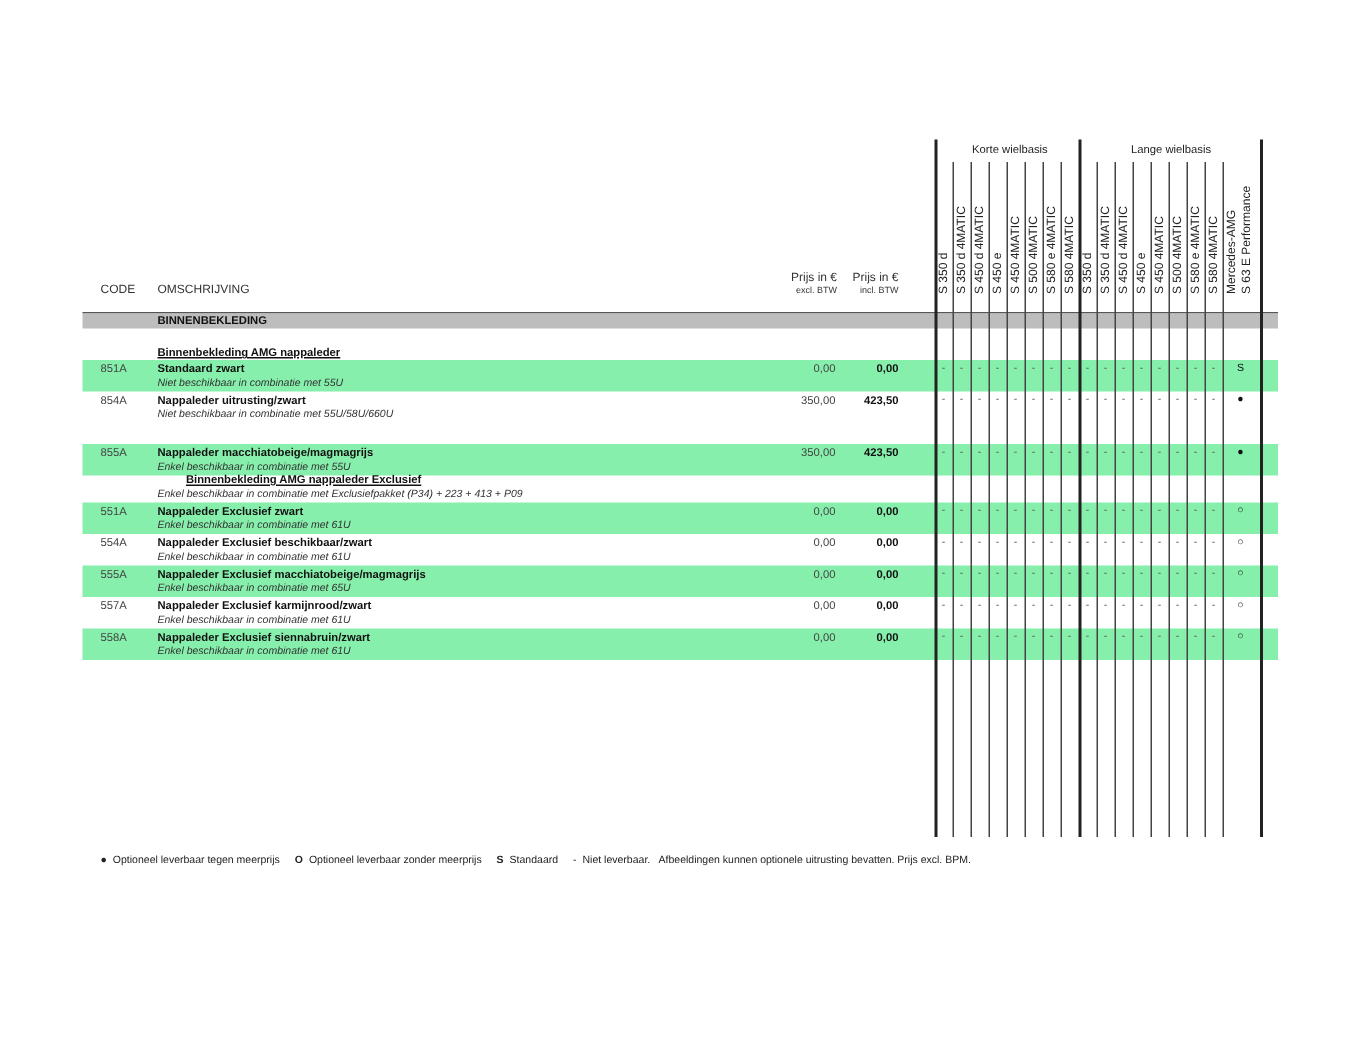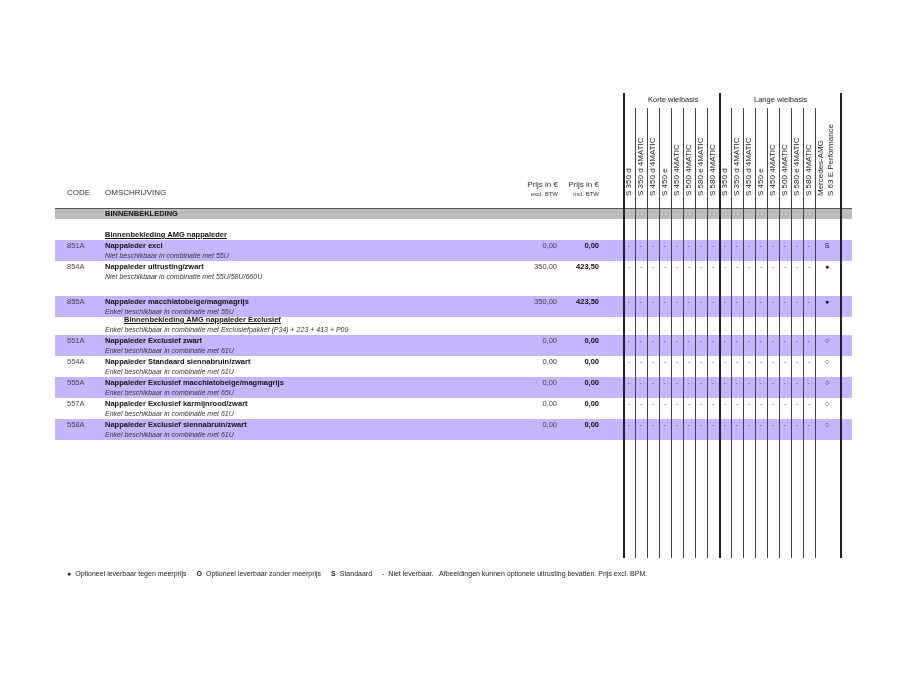--- a/index.html
+++ b/index.html
@@ -11,21 +11,21 @@
   .hdr-desc { left:105px; }
   .price-hdr { text-align:right; width:50px; }
   .price-hdr .l1 { font-size:8px; color:#333; line-height:10px; }
   .price-hdr .l2 { font-size:6px; color:#333; line-height:8px; }
   .topline { left:55px; width:797px; top:208px; height:1px; background:#555; }
   .section-bar { left:55px; width:797px; top:209px; height:10px; background:#bdbdbd; }
   .section-label { left:105px; top:209px; font-size:7.5px; font-weight:bold; line-height:10px; color:#111; }
   .group-title { font-size:7.5px; font-weight:bold; text-decoration:underline; line-height:10px; left:105px; color:#111; }
   .group-note { font-size:7px; font-style:italic; line-height:10px; left:105px; color:#333; }
   .row { left:55px; width:797px; height:21px; }
-  .row.shade { background:#c4b5fd;text-decoration:underline; }
+  .row.shade { background:#86efac;text-decoration:underline; }
   .row .code { position:absolute; left:12px; top:1px; font-size:7.5px; color:#444; line-height:10px; }
   .row .name { position:absolute; left:50px; top:1px; font-size:7.5px; font-weight:bold; line-height:10px; color:#111; }
   .row .note { position:absolute; left:50px; top:11px; font-size:7px; font-style:italic; line-height:10px; color:#333; }
   .row .p1 { position:absolute; right:295px; top:1px; font-size:7.5px; line-height:10px; color:#444; }
   .row .p2 { position:absolute; right:253px; top:1px; font-size:7.5px; font-weight:bold; line-height:10px; color:#111; }
   .cell { position:absolute; top:1px; font-size:7px; line-height:10px; color:#555; width:12px; text-align:center; }
   .vline { position:absolute; width:1px; background:#444; }
   .vline.major { width:1.5px; background:#222; }
   .vtext { position:absolute; font-size:8px; color:#222; white-space:nowrap;
            transform-origin:left bottom; transform:rotate(-90deg); line-height:10px; }
@@ -74,21 +74,21 @@
 <div class="vtext" style="left:836px; top:186px;">S 63 E Performance</div>
 
 <div class="abs topline"></div>
 <div class="abs section-bar"></div>
 <div class="abs section-label">BINNENBEKLEDING</div>
 
 <div class="abs group-title" style="top:230px;">Binnenbekleding AMG nappaleder</div>
 
 <div class="abs row shade" style="top:240px;">
   <span class="code">851A</span>
-  <span class="name">Nappaleder excl</span>
+  <span class="name">Standaard zwart</span>
   <span class="note">Niet beschikbaar in combinatie met 55U</span>
   <span class="p1">0,00</span>
   <span class="p2">0,00</span>
   <div class="cells">
       <span class="cell" style="left: 568px;">-</span>
       <span class="cell" style="left: 580px;">-</span>
       <span class="cell" style="left: 592px;">-</span>
       <span class="cell" style="left: 604px;">-</span>
       <span class="cell" style="left: 616px;">-</span>
       <span class="cell" style="left: 628px;">-</span>
@@ -182,21 +182,21 @@
       <span class="cell" style="left: 700px;">-</span>
       <span class="cell" style="left: 712px;">-</span>
       <span class="cell" style="left: 724px;">-</span>
       <span class="cell" style="left: 736px;">-</span>
       <span class="cell" style="left: 748px;">-</span>
       <span class="cell" style="left: 766px; color: rgb(17, 17, 17);">○</span>
     </div>
 </div>
 <div class="abs row" style="top:356px;">
   <span class="code">554A</span>
-  <span class="name">Nappaleder Standaard siennabruin/zwart</span>
+  <span class="name">Nappaleder Exclusief beschikbaar/zwart</span>
   <span class="note">Enkel beschikbaar in combinatie met 61U</span>
   <span class="p1">0,00</span>
   <span class="p2">0,00</span>
   <div class="cells">
       <span class="cell" style="left: 568px;">-</span>
       <span class="cell" style="left: 580px;">-</span>
       <span class="cell" style="left: 592px;">-</span>
       <span class="cell" style="left: 604px;">-</span>
       <span class="cell" style="left: 616px;">-</span>
       <span class="cell" style="left: 628px;">-</span>

